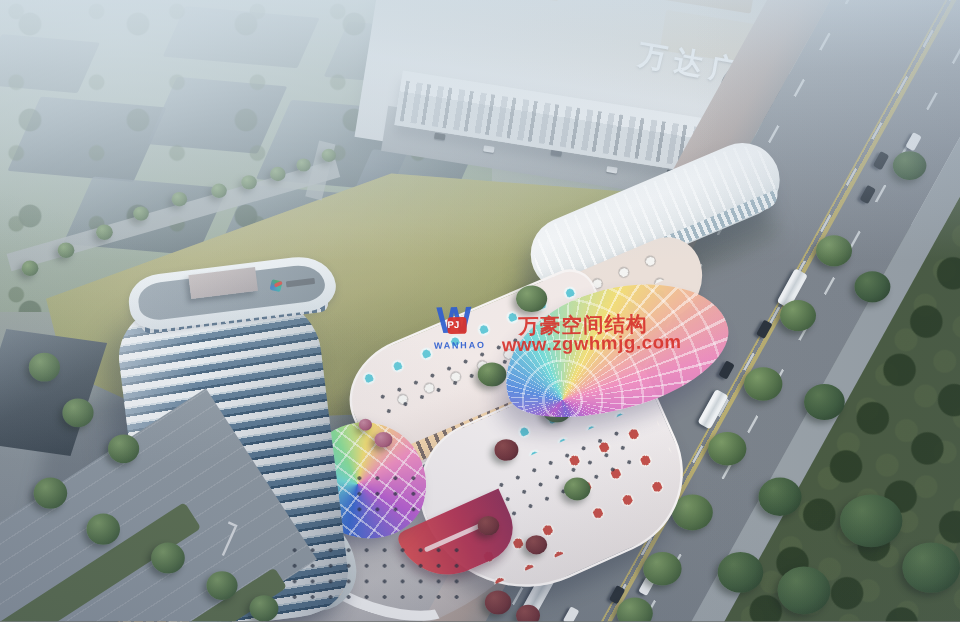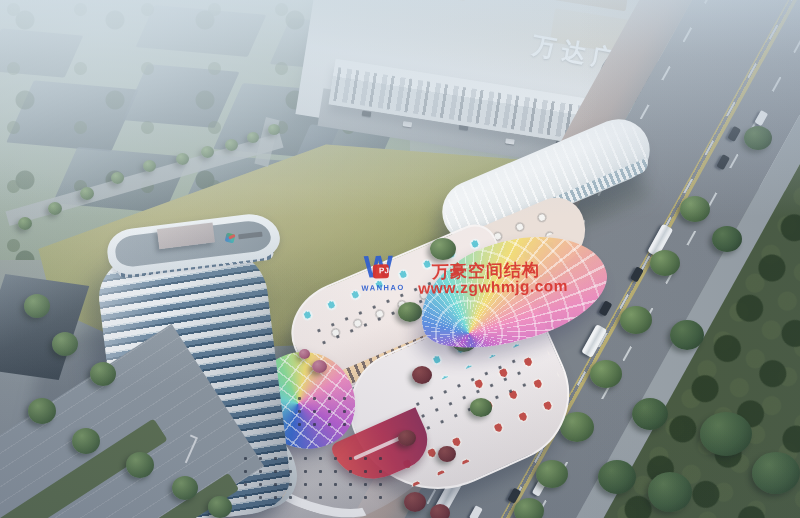--- a/index.html
+++ b/index.html
@@ -152,21 +152,21 @@
   .dusk{left:0;top:0;width:800px;height:518px;pointer-events:none;
     background:
       linear-gradient(270deg,rgba(70,90,120,.10),transparent 28%),
       linear-gradient(200deg,rgba(90,110,140,0) 55%,rgba(60,75,105,.12) 82%,rgba(45,58,88,.2));}
 
   
   .wm{left:360px;top:252px;width:190px;height:52px;transform:rotate(-1deg);}
   .wm-logo{left:0;top:2px;width:46px;height:46px;}
   .wm-w{left:4px;top:-4px;font-size:31px;font-weight:900;color:var(--watermark-blue);line-height:1;letter-spacing:-2px;opacity:.92;}
   .wm-badge{left:13px;top:9px;width:16px;height:14px;border-radius:3px;background:var(--watermark-red);
-    color:#fff;font-size:8px;font-weight:700;text-align:right;line-height:14px;opacity:.95;}
+    color:#fff;font-size:8px;font-weight:700;text-align:left;line-height:14px;opacity:.95;}
   .wm-cap{left:0;top:28px;width:46px;text-align:center;font-size:7.5px;font-weight:700;letter-spacing:1.5px;color:var(--watermark-blue);opacity:.92;}
   .wm-l1{left:72px;top:8px;font-family:"DejaVu Serif",serif;font-size:17px;font-weight:700;letter-spacing:1px;color:var(--watermark-red);opacity:.92;white-space:nowrap;}
   .wm-l2{left:58px;top:27px;font-size:15.5px;font-weight:700;color:var(--watermark-red);opacity:.92;white-space:nowrap;letter-spacing:.5px;}
 </style>
 </head>
 <body>
 
 <div id="scene">
 
   <div class="lpark">

